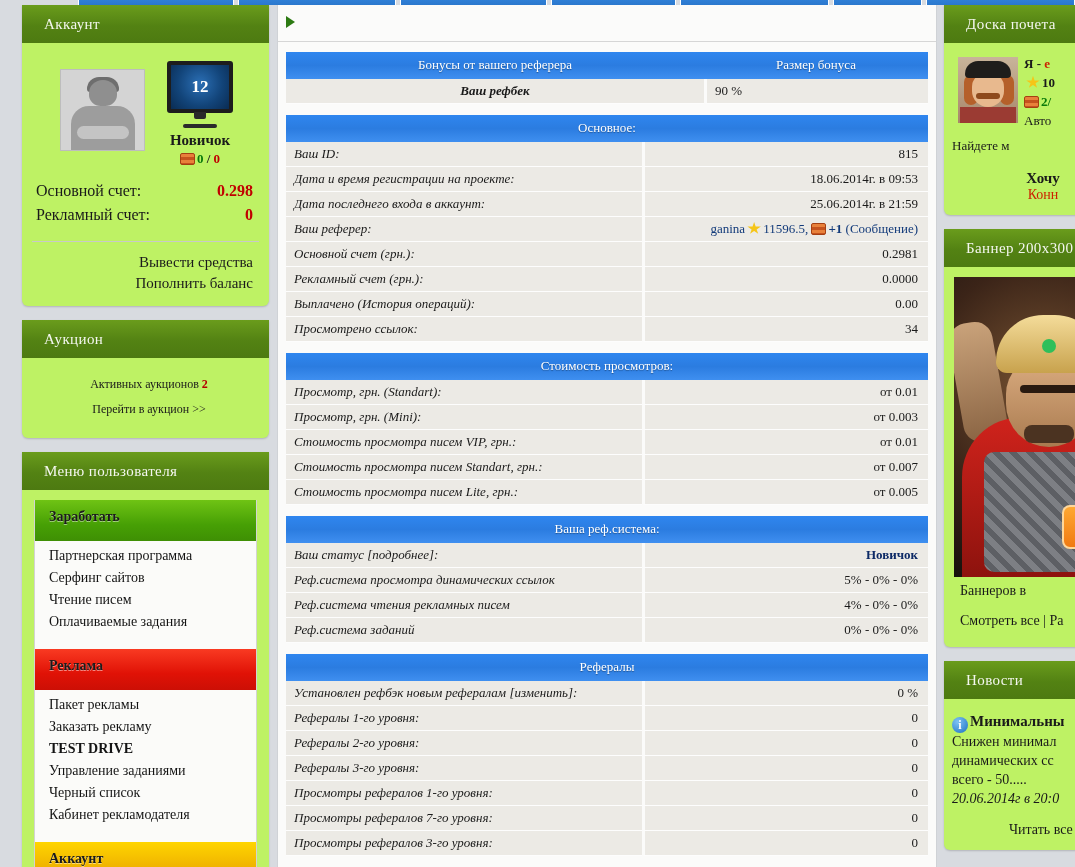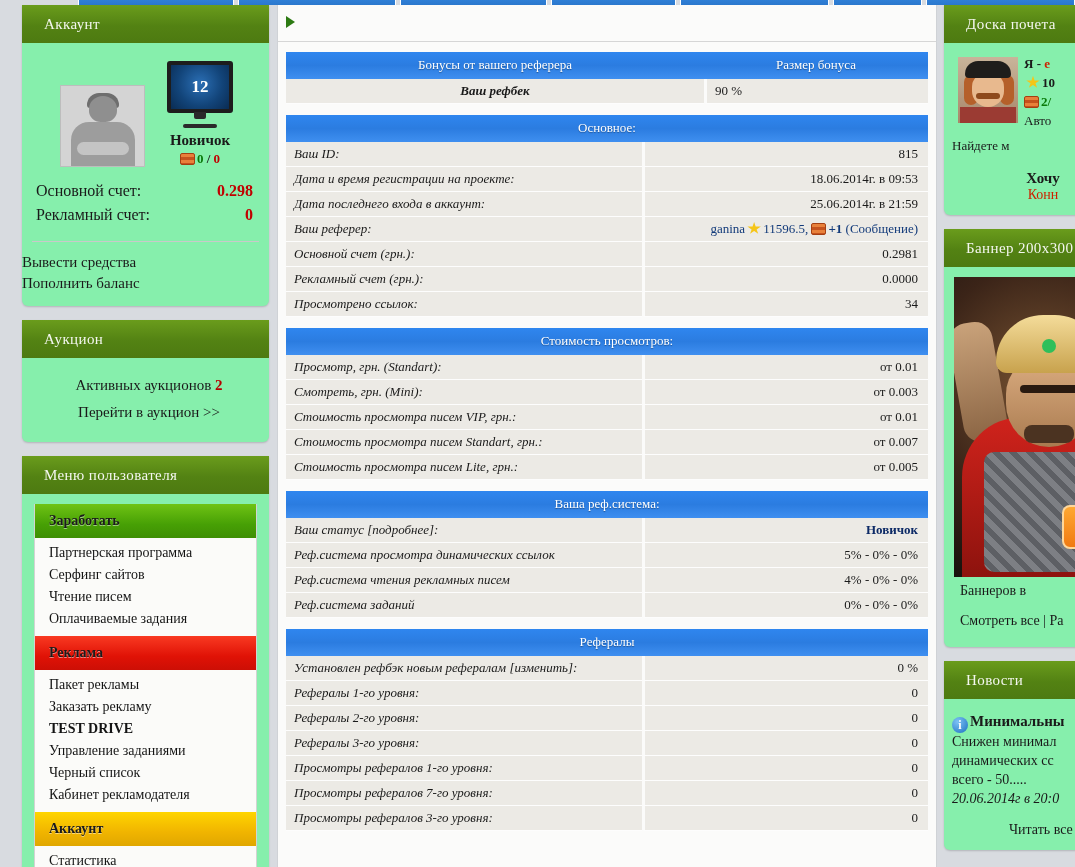--- a/index.html
+++ b/index.html
@@ -31,36 +31,36 @@
   .topnav .tab.w7 { width: 160px; }
 
   
   .col-left  { position: absolute; left: 22px;  top: 5px; width: 247px; }
   .col-main  { position: absolute; left: 277px; top: 5px; width: 660px; height: 862px;
                background: #fbfbfa; border-left: 1px solid #cfd2d6; border-right: 1px solid #cfd2d6;}
   .col-right { position: absolute; left: 944px; top: 5px; width: 200px; }
 
   
   .panel {
-    background: #86efac;
+    background: #bef264;
     border-radius: 0 0 6px 6px;
     box-shadow: 0 1px 2px rgba(0,0,0,.18);
     margin-bottom: 14px;
     overflow: hidden;
   }
   .panel-head {
     height: 38px; line-height: 38px;
     padding-left: 22px;
     color: #f4f7ef; font-size: 15px;
     letter-spacing: .4px;
     background: linear-gradient(#6a9c1c 0%, #538213 55%, #4d7a11 100%);
   }
 
   
-  .acct-top { display: flex; align-items: flex-end; padding: 12px 10px 4px; }
+  .acct-top { display: flex; align-items: flex-start; padding: 12px 10px 4px; }
   .avatar {
     width: 85px; height: 82px; margin: 14px 0 0 28px;
     background: #d4d4d4; border: 1px solid #bdbdbd; position: relative; overflow: hidden;
   }
   .avatar .head { position:absolute; left:28px; top:10px; width:28px; height:26px;
                   background:#8f8f8f; border-radius:50% 50% 42% 42%; }
   .avatar .hair { position:absolute; left:26px; top:7px; width:32px; height:15px;
                   background:#6e6e6e; border-radius:16px 16px 4px 4px; }
   .avatar .body { position:absolute; left:10px; top:36px; width:64px; height:48px;
                   background:#9d9d9d; border-radius:18px 18px 0 0; }
@@ -81,38 +81,38 @@
   .coin-icon { display:inline-block; width:15px; height:12px; vertical-align:-2px; margin-right:2px;
                background: repeating-linear-gradient(#e8803a 0 3px, #c5521d 3px 6px);
                border:1px solid #a53f12; border-radius:2px; }
   .g { color:#0a7a0a; } .r { color:#c00000; }
 
   .balances { padding: 8px 16px 10px 14px; }
   .bal-row { display:flex; justify-content:space-between; align-items:baseline;
              font-size:16px; padding:3px 0; }
   .bal-val { color:#c00000; font-weight:bold; }
   .divider { height:1px; background:#c9c9c9; margin:4px 10px; }
-  .acct-links { text-align:left; padding:6px 0 12px; }
+  .acct-links { text-align:right; padding:6px 16px 12px; }
   .acct-links a { display:block; font-size:15px; color:#1b1b1b; text-decoration:none; padding:2px 0; }
 
   
   .auc-body { text-align:center; padding:14px 0 16px; }
-  .auc-body div { font-size:15px; padding:5px 0;margin-left:7px; }
+  .auc-body div { font-size:12px; padding:5px 0;margin-left:7px; }
   .auc-count { color:#b50000; font-weight:bold; }
 
   
   .menu-body { padding: 10px 12px 0 12px; }
   .menu-group { border-left:1px solid #d3d3d3; border-right:1px solid #d3d3d3; }
-  .menu-cap { height:34px; line-height:34px; padding-left:14px;
+  .menu-cap { height:41px; line-height:34px; padding-left:14px;
               font-size:14px; color:#1b1b1b; font-weight:bold;
               text-shadow: 0 1px 0 rgba(255,255,255,.5); }
   .cap-green  { background: linear-gradient(#6fc314 0%, #47a005 60%, #3e8f04 100%); }
   .cap-red    { background: linear-gradient(#f93a22 0%, #e01206 60%, #cc0f05 100%); }
   .cap-yellow { background: linear-gradient(#ffd500 0%, #f0b400 60%, #e0a700 100%); }
-  .menu-list { background:#fbfbf9; padding:4px 0 6px; }
+  .menu-list { background:#fbfbf9; padding:4px 0 16px; }
   .menu-list a { display:block; padding:3px 0 3px 14px; font-size:14px;
                  color:#141414; text-decoration:none; }
   .menu-list a.bold { font-weight:bold; font-family:"Liberation Serif", serif; }
 
   
   .main-title { padding: 10px 0 8px 8px; font-size:16px; letter-spacing:.6px; color:#222; }
   .arrow-icon { display:inline-block; width:0; height:0; margin-right:7px;
                 border-left:9px solid #2c7a12; border-top:6px solid transparent;
                 border-bottom:6px solid transparent; vertical-align:1px; }
   .main-rule { height:1px; background:#d6d6d6; margin:0 0 10px 0; }
@@ -357,40 +357,44 @@
         </tr>
         <tr>
           <td class="k">Основной счет (грн.):</td>
           <td class="v">0.2981</td>
         </tr>
         <tr>
           <td class="k">Рекламный счет (грн.):</td>
           <td class="v">0.0000</td>
         </tr>
         <tr>
+          <td class="k">Выплачено (История операций):</td>
+          <td class="v">0.00</td>
+        </tr>
+        <tr>
           <td class="k">Просмотрено ссылок:</td>
           <td class="v">34</td>
         </tr>
         <tr class="spacer">
               <td colspan="2"></td>
             </tr>
       </tbody>
         </table>
 
       <table class="t">
         <tbody>
             <tr class="bluehead">
           <td colspan="2">Стоимость просмотров:</td>
         </tr>
         <tr>
           <td class="k">Просмотр, грн. (Standart):</td>
           <td class="v">от 0.01</td>
         </tr>
         <tr>
-          <td class="k">Смотреть, грн. (Mini):</td>
+          <td class="k">Просмотр, грн. (Mini):</td>
           <td class="v">от 0.003</td>
         </tr>
         <tr>
           <td class="k">Стоимость просмотра писем VIP, грн.:</td>
           <td class="v">от 0.01</td>
         </tr>
         <tr>
           <td class="k">Стоимость просмотра писем Standart, грн.:</td>
           <td class="v">от 0.007</td>
         </tr>

